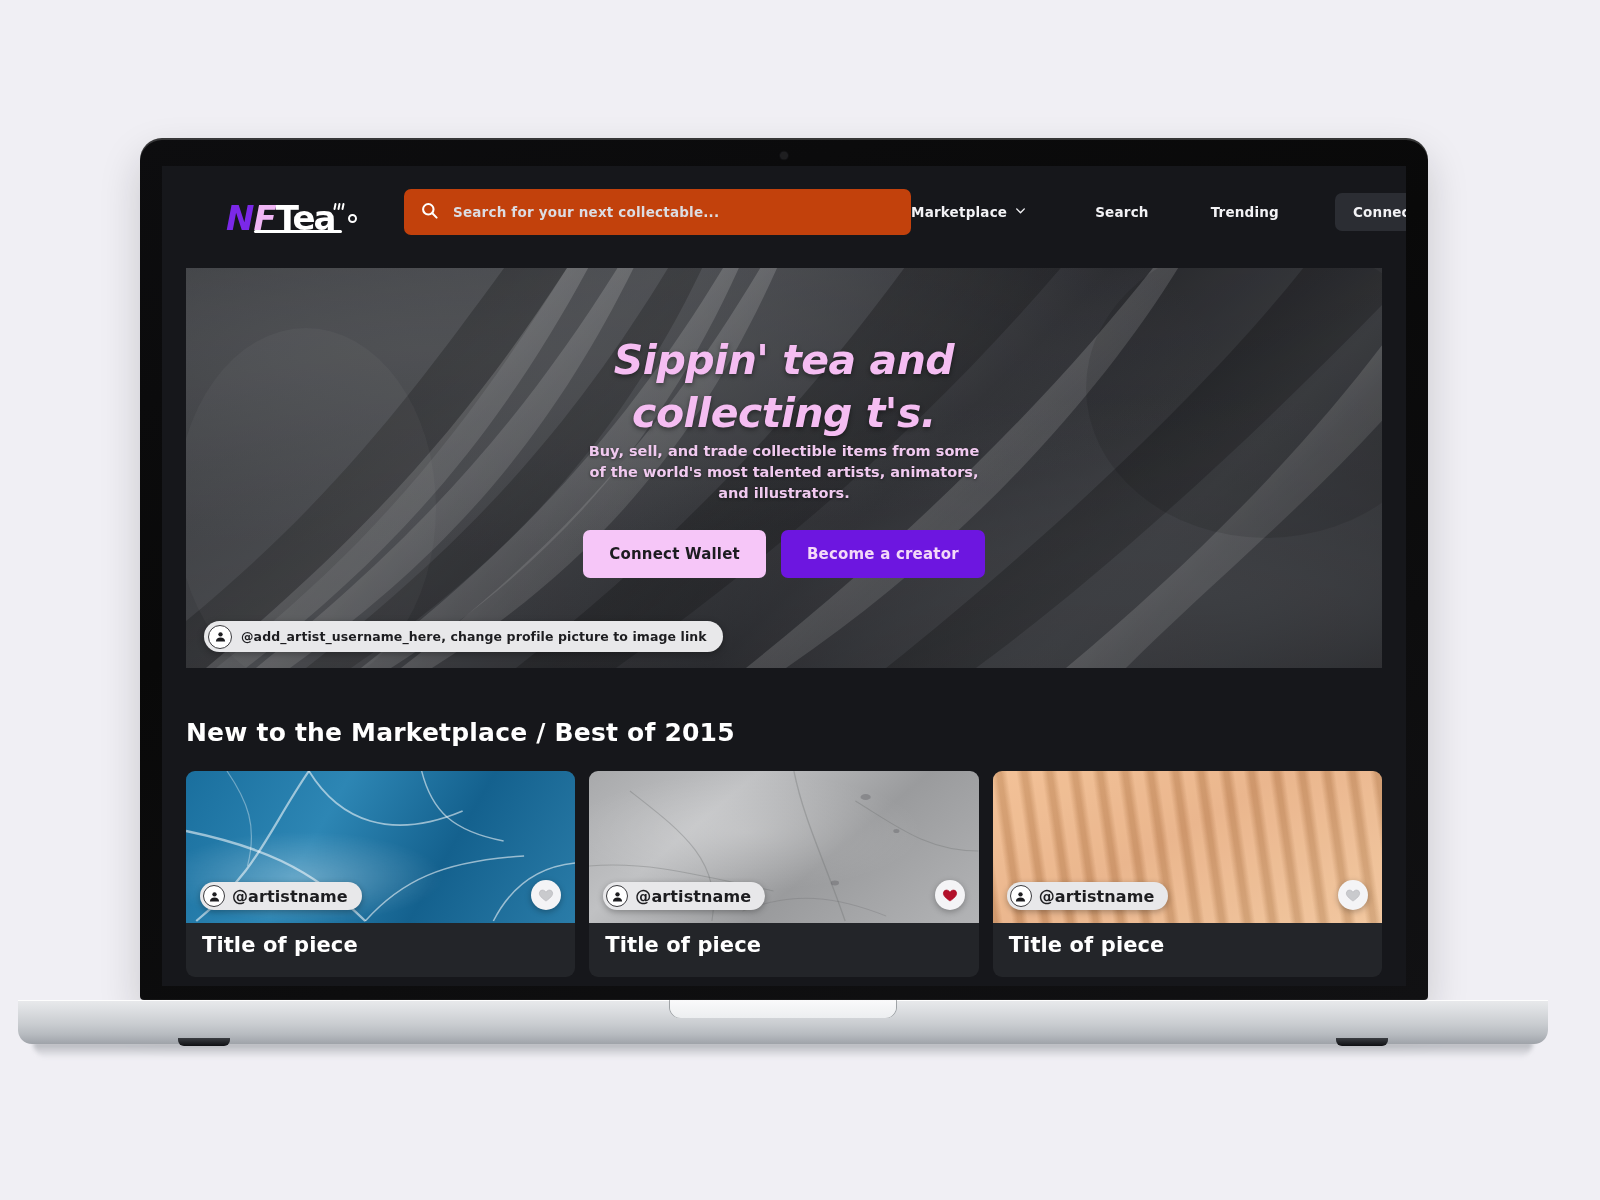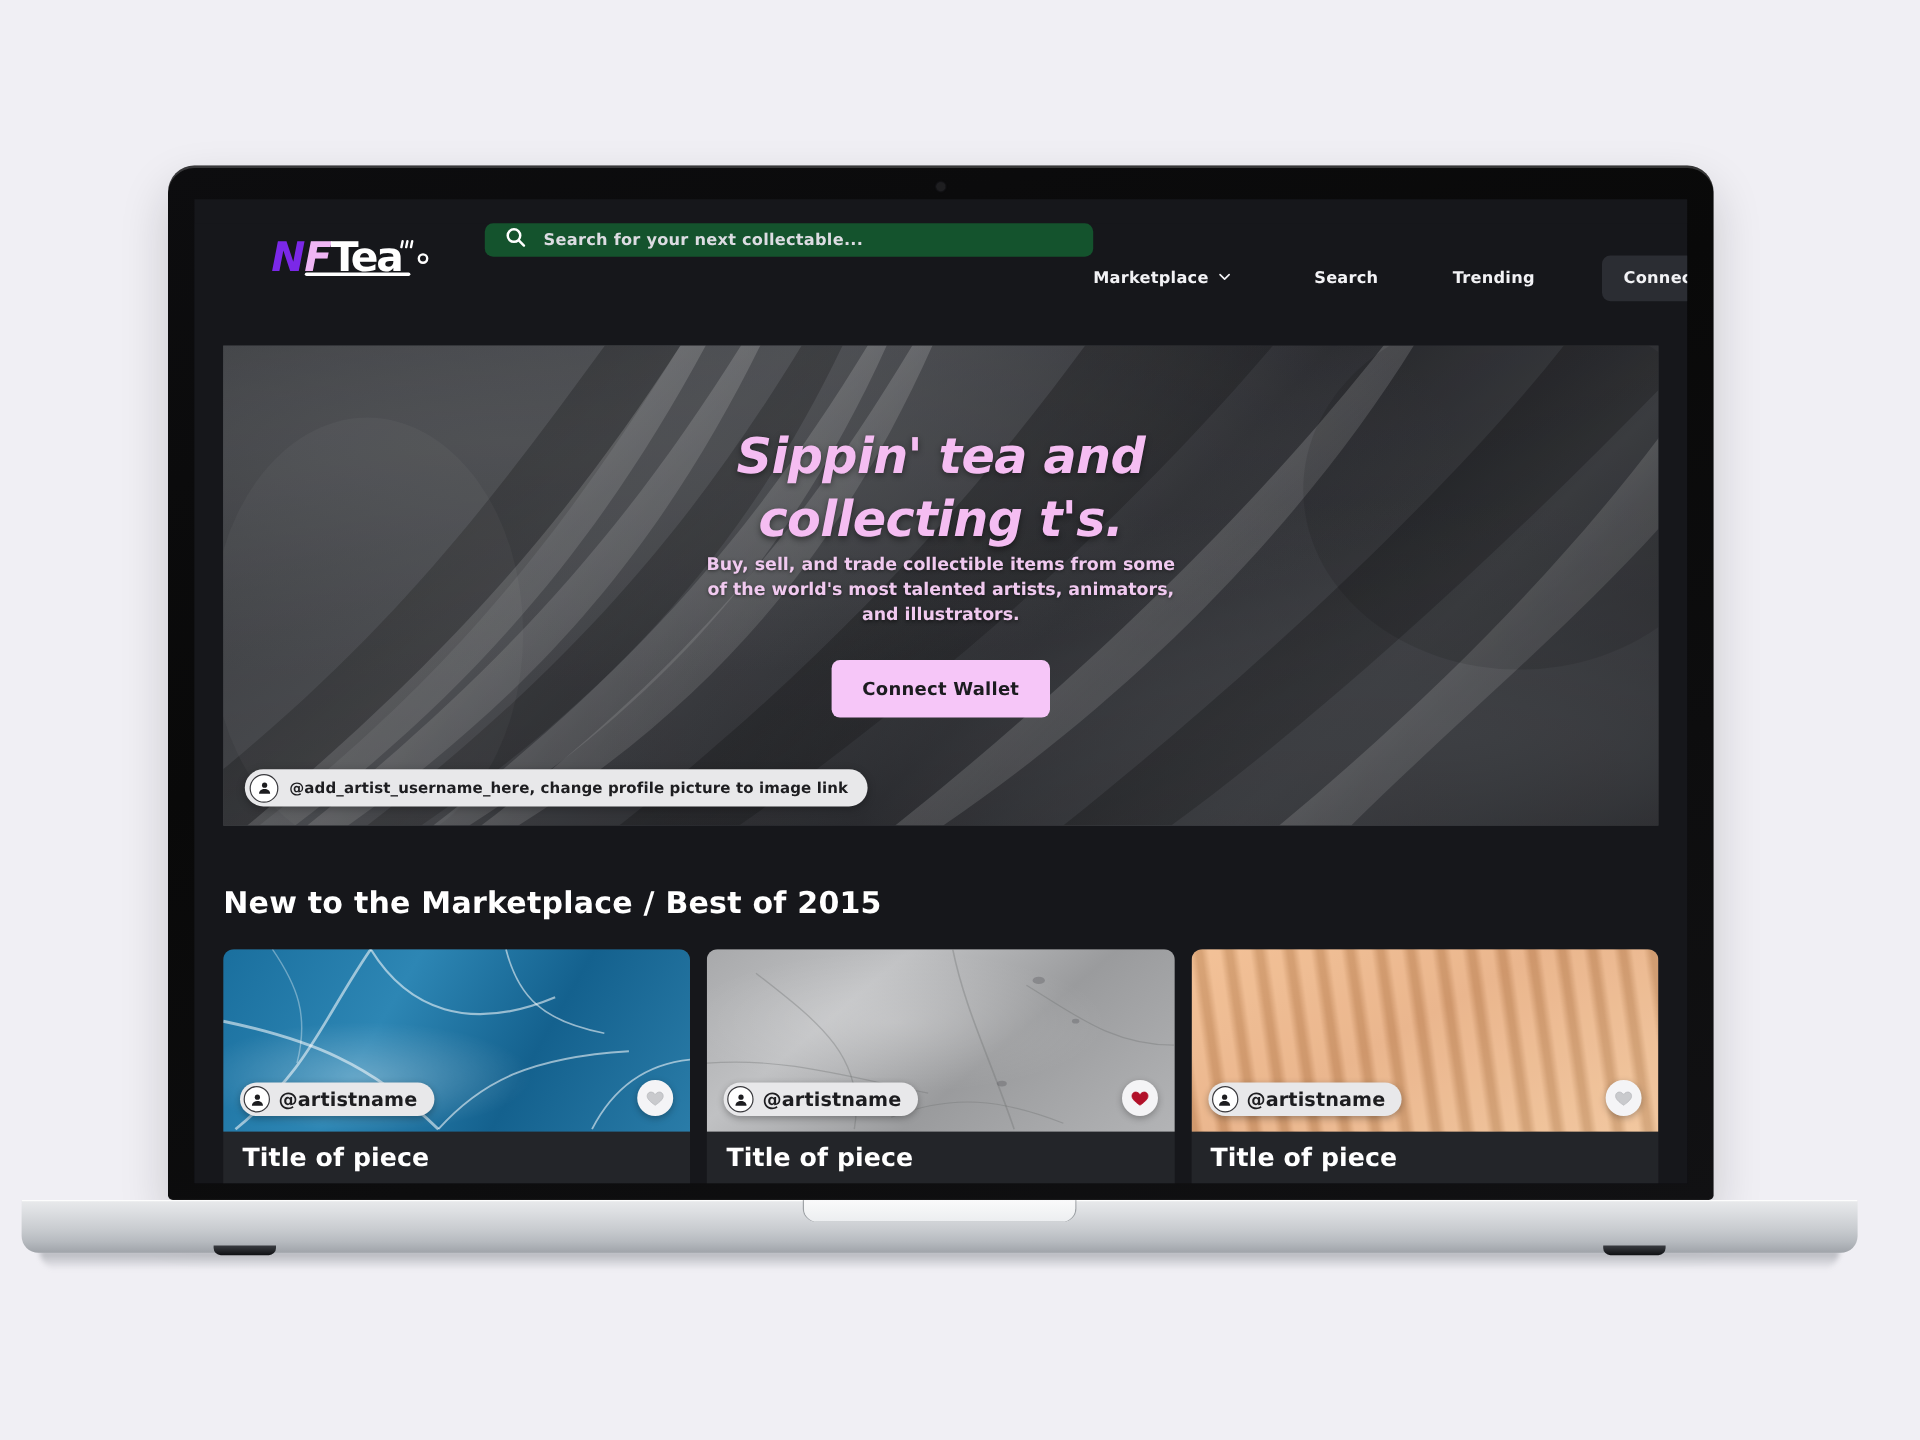--- a/index.html
+++ b/index.html
@@ -131,24 +131,24 @@
     width: 1244px;
     height: 820px;
     background: #16171b;
     position: relative;
     color: #ffffff;
   }
 
   
   #topnav {
     display: flex;
+    align-items: center;
     height: 92px;
     padding: 0 32px 0 64px;
     gap: 0;
-    margin-top: 20px;
   }
 
   #logo {
     flex: 0 0 auto;
     position: relative;
     width: 132px;
     height: 46px;
     display: flex;
     align-items: flex-end;
   }
@@ -201,22 +201,22 @@
     width: 2px;
     height: 7px;
     background: #ffffff;
     border-radius: 1px;
     transform: rotate(12deg);
   }
 
   #searchwrap {
     margin-left: 46px;
     flex: 0 0 507px;
-    height: 28px;
-    background: #14532d;
+    height: 46px;
+    background: #c2410c;
     border-radius: 7px;
     display: flex;
     align-items: center;
     padding: 0 16px;
     gap: 14px;
   }
   #search-input {
     flex: 1;
     border: 0;
     outline: 0;
@@ -538,20 +538,21 @@
               <ellipse cx="120" cy="240" rx="130" ry="180" fill="#ffffff" opacity="0.045"></ellipse>
               <ellipse cx="1080" cy="120" rx="180" ry="150" fill="#000000" opacity="0.10"></ellipse>
             </svg>
             <div id="hero-veil"></div>
 
             <div id="hero-inner">
               <div id="hero-title">Sippin' tea and collecting t's.</div>
               <div id="hero-sub">Buy, sell, and trade collectible items from some of the world's most talented artists, animators, and illustrators.</div>
               <div id="hero-buttons">
                 <button class="hero-btn" id="hero-btn-wallet">Connect Wallet</button>
+                <button class="hero-btn" id="hero-btn-creator">Become a creator</button>
               </div>
             </div>
 
             <div id="hero-artist">
               <span class="avatar">
                 <svg viewBox="0 0 24 24" fill="#1d1d20">
                   <circle cx="12" cy="8" r="4"></circle>
                   <path d="M3.5 21c0-4.4 3.8-7 8.5-7s8.5 2.6 8.5 7z"></path>
                 </svg>
               </span>

